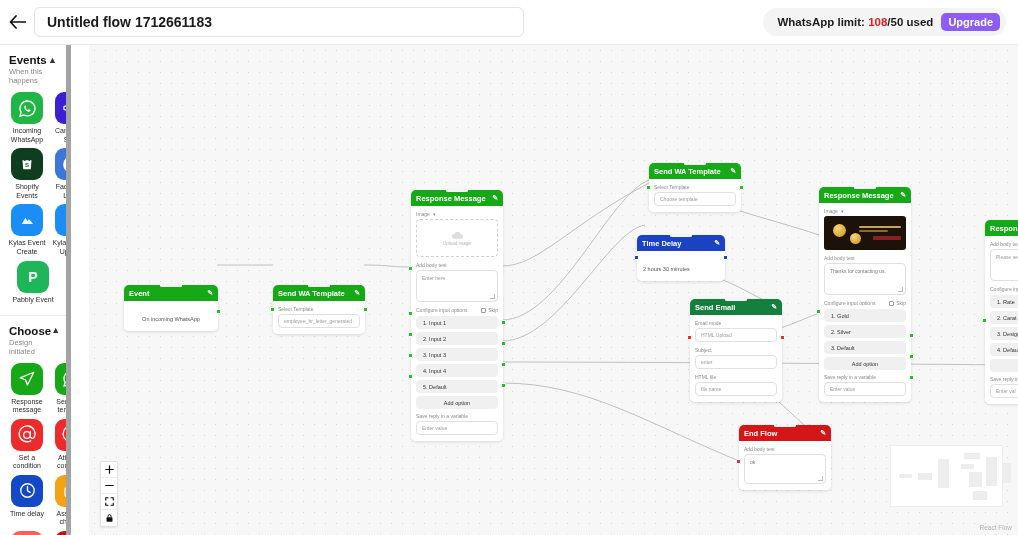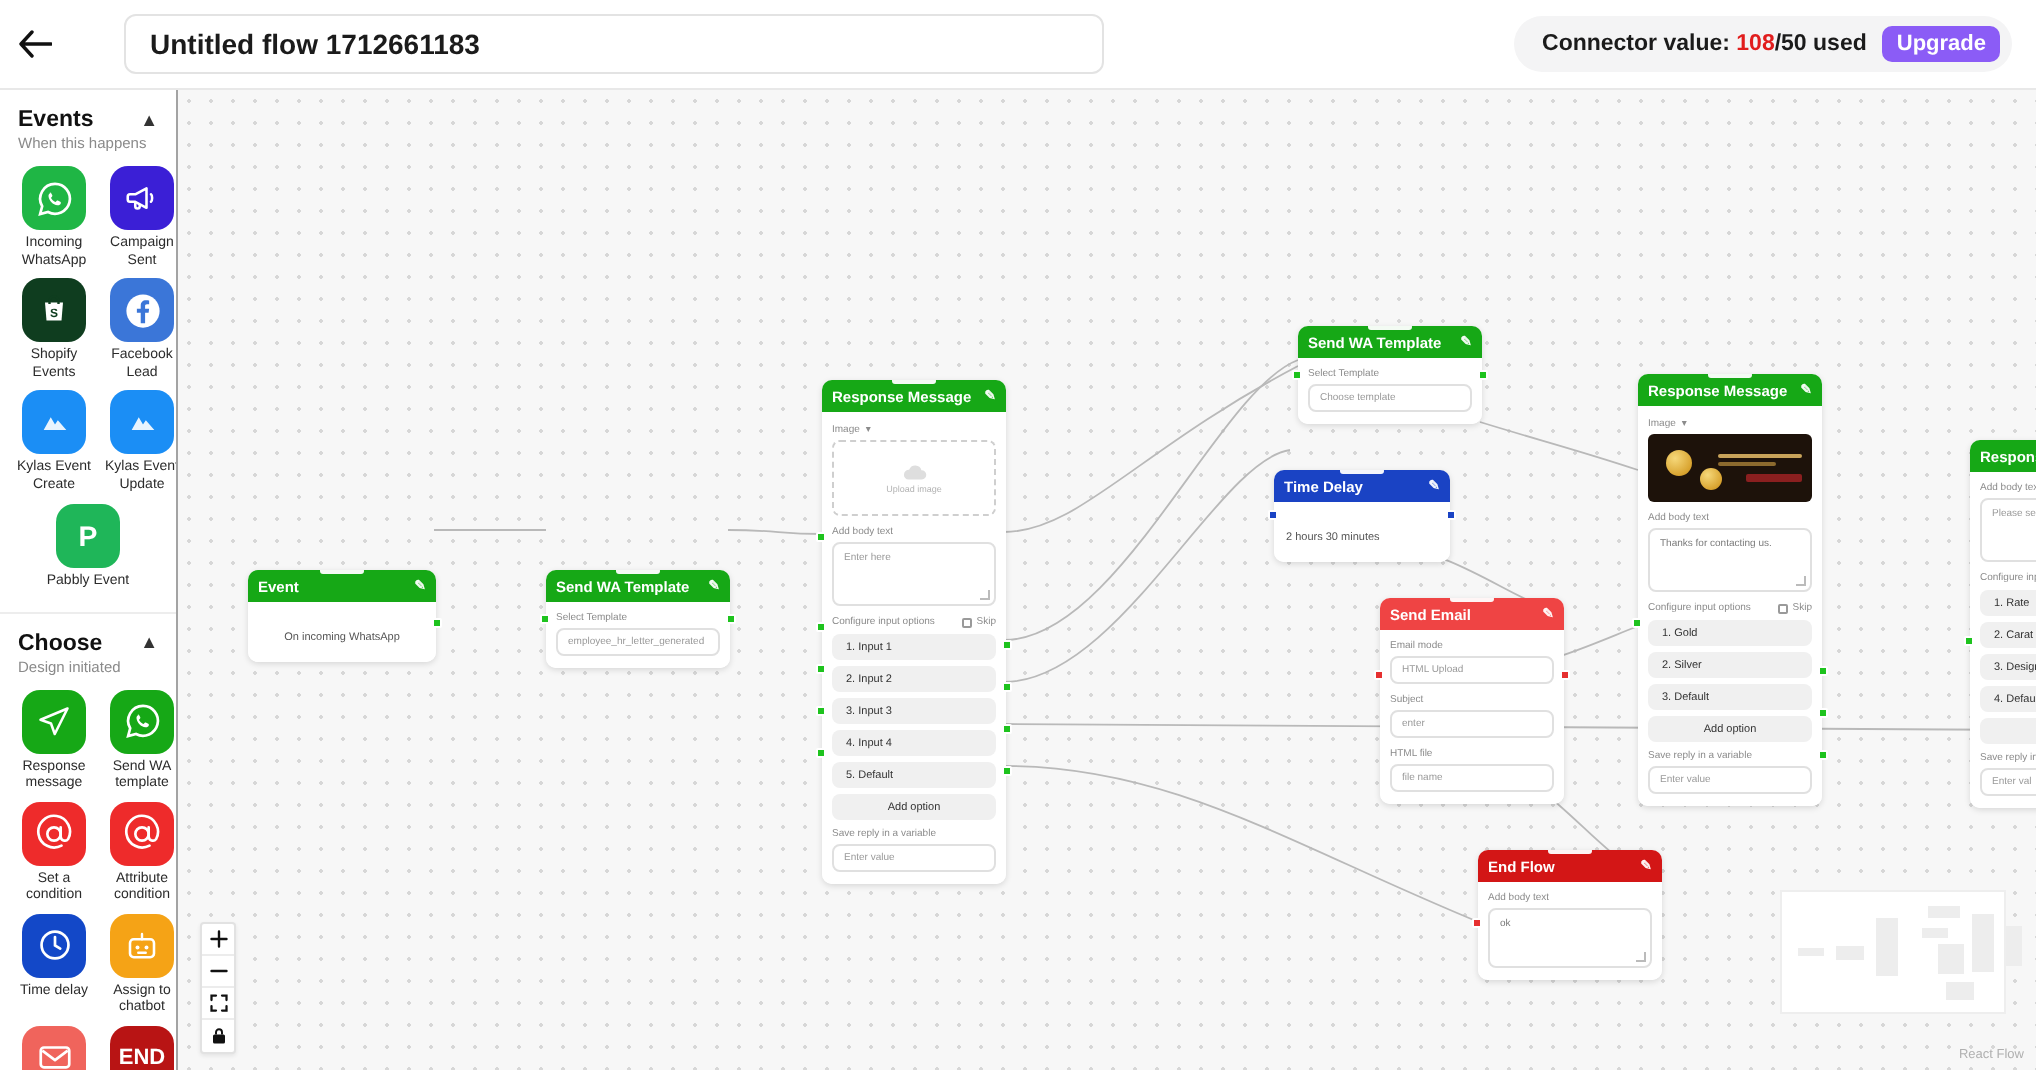--- a/index.html
+++ b/index.html
@@ -18,21 +18,21 @@
     display:flex; align-items:center;
   }
   .back-btn{
     width:34px; height:45px; display:flex; align-items:center; justify-content:center;
     cursor:pointer; color:#111;
   }
   .back-btn svg{ display:block; }
   .title-field{
     width:490px; height:30px; border:1px solid #e3e3e3; border-radius:6px;
     display:flex; align-items:center; padding:0 12px;
-    font-size:14px; font-weight:700; color:#1b1b1b; background:#fff;margin-left:28px;
+    font-size:14px; font-weight:700; color:#1b1b1b; background:#fff;
   }
   .topbar-right{
     margin-left:auto; display:flex; align-items:center; gap:10px; padding-right:12px;
   }
   .limit-pill{
     background:#f4f4f5; border-radius:16px; height:28px;
     display:flex; align-items:center; gap:8px; padding:0 6px 0 14px;
     font-size:11.5px; font-weight:700; color:#1b1b1b; white-space:nowrap;
   }
   .limit-pill .used{ color:#e11d1d;text-align:right; }
@@ -43,22 +43,22 @@
     display:flex; align-items:center;
   }
   .save-btn{
     background:#7c4dff; color:#fff; border:none; border-radius:16px;
     height:28px; padding:0 18px; font-size:12.5px; font-weight:700;
     font-family:"Liberation Sans", sans-serif; cursor:pointer;
   }
 
   
   .sidebar{
-    position:absolute; left:0; top:45px; width:89px; height:490px;
-    background:#fff; border-right:1px solid #a3a3a3; overflow:hidden;
+    position:absolute; left:0; top:45px; width:71px; height:490px;
+    background:#fff; border-right:5px solid #a3a3a3; overflow:hidden;
   }
   .side-section{ padding:9px 0 4px 0; border-bottom:1px solid #ededed; }
   .side-head{
     display:flex; align-items:center; justify-content:space-between;
     padding:0 9px;
   }
   .side-head h3{ font-size:11.5px; font-weight:700; color:#111; }
   .chev{ font-size:9px; color:#333; cursor:pointer; line-height:1; }
   .side-sub{ font-size:7.5px; color:#8a8a8a; padding:1px 9px 7px 9px; }
   .tile-grid{
@@ -97,21 +97,21 @@
     padding:0 5px; color:#fff; font-size:7.5px; font-weight:700;
     position:relative;
   }
   .node-grip{
     position:absolute; left:50%; top:-1px; transform:translateX(-50%);
     width:22px; height:3px; background:#fff; border-radius:2px; opacity:.95;
   }
   .node-hdr .edit{ font-size:7px; opacity:.95; cursor:pointer; }
   .g-green{ background:#16a816; }
   .g-blue { background:#1a43c4; }
-  .g-red  { background:#ef4444; }
+  .g-red  { background:#15803d; }
   .g-dred { background:#d31616; }
   .node-body{ padding:5px 5px 6px 5px; background:#fff; }
   .fld-lbl{ font-size:5px; color:#8b8b8b; margin-bottom:2px; }
   .fld-box{
     border:1px solid #e0e0e0; border-radius:4px; background:#fff;
     font-size:5px; color:#9a9a9a; padding:3px 5px; min-height:12px;
     display:flex; align-items:center;
   }
   .fld-area{
     border:1px solid #e0e0e0; border-radius:4px; background:#fff;
@@ -196,21 +196,21 @@
         <path d="M7 1 L1.5 7 L7 13 M1.5 7 H16.5" stroke="#111" stroke-width="1.7" fill="none" stroke-linecap="round" stroke-linejoin="round"></path>
       </svg>
     </span>
   </div>
   <div class="title-field">
     <span>Untitled flow 1712661183</span>
   </div>
   <div class="topbar-right">
     <div class="limit-pill">
       <span>
-        <span>Connector value:</span>
+        <span>WhatsApp limit:</span>
         <span class="used">108</span><span>/50 used</span>
       </span>
       <button class="upgrade-btn">Upgrade</button>
     </div>
   </div>
 </div>
 
 <div class="sidebar">
 
   <div class="side-section">

